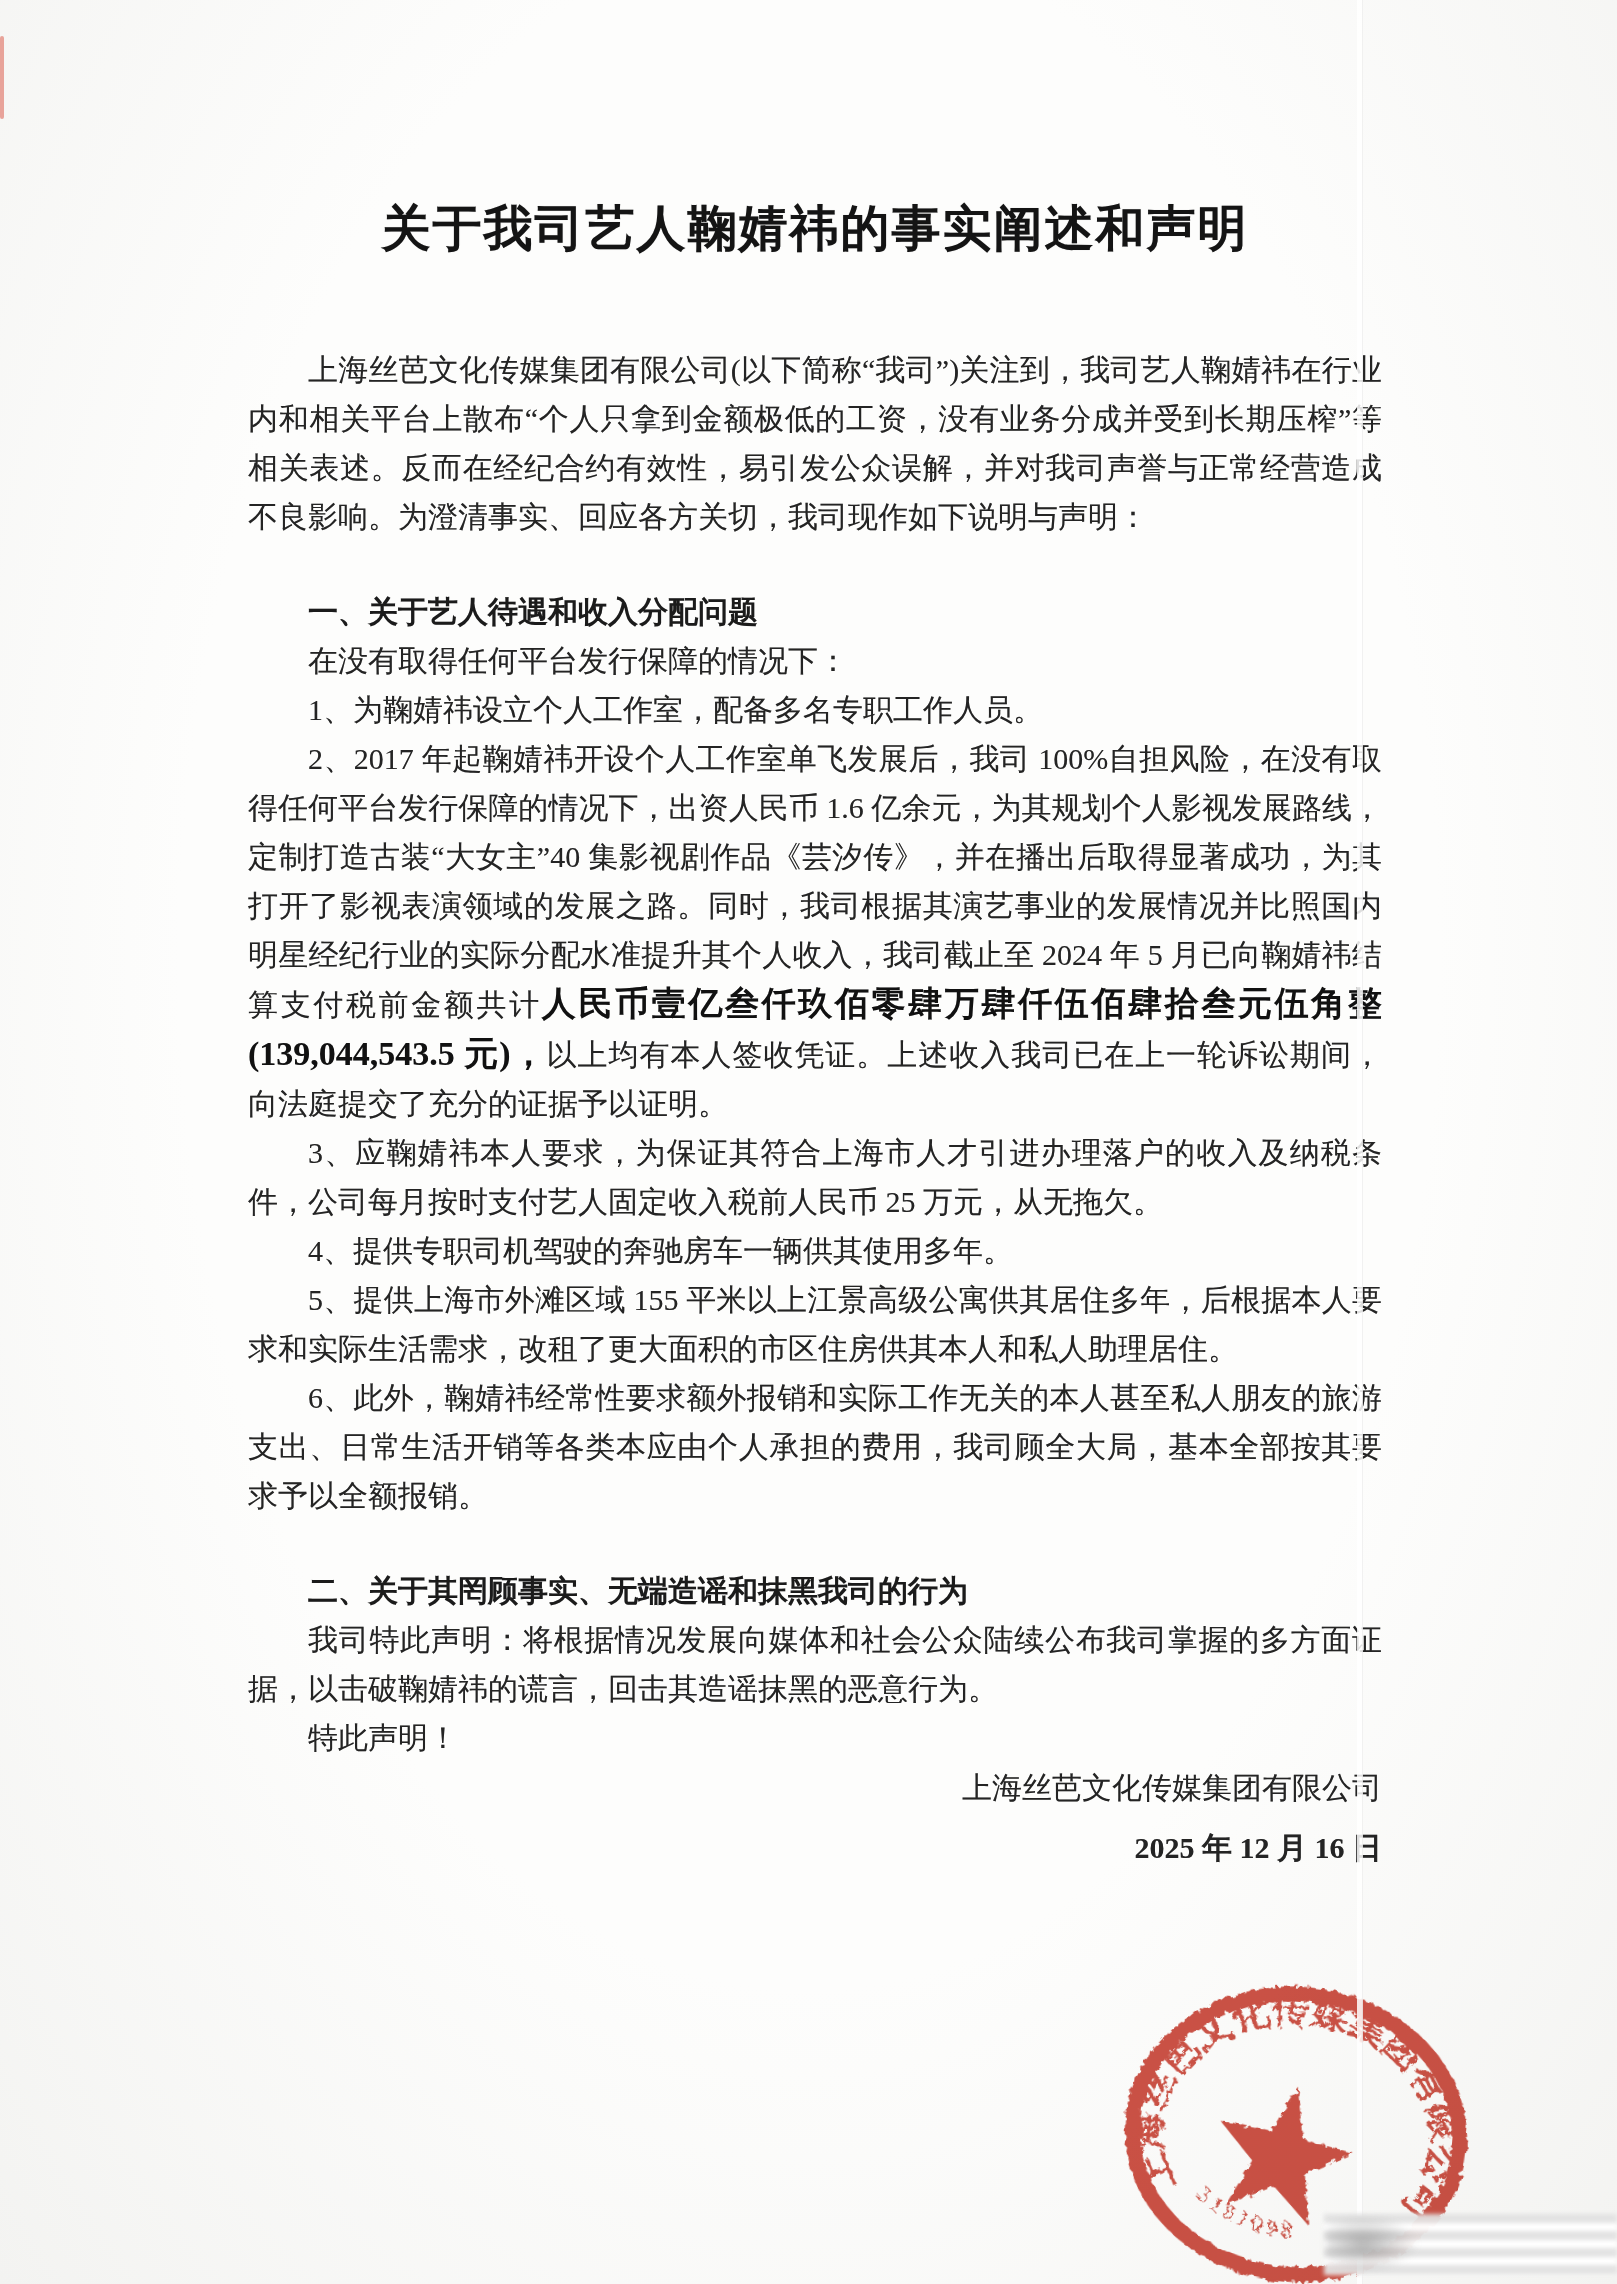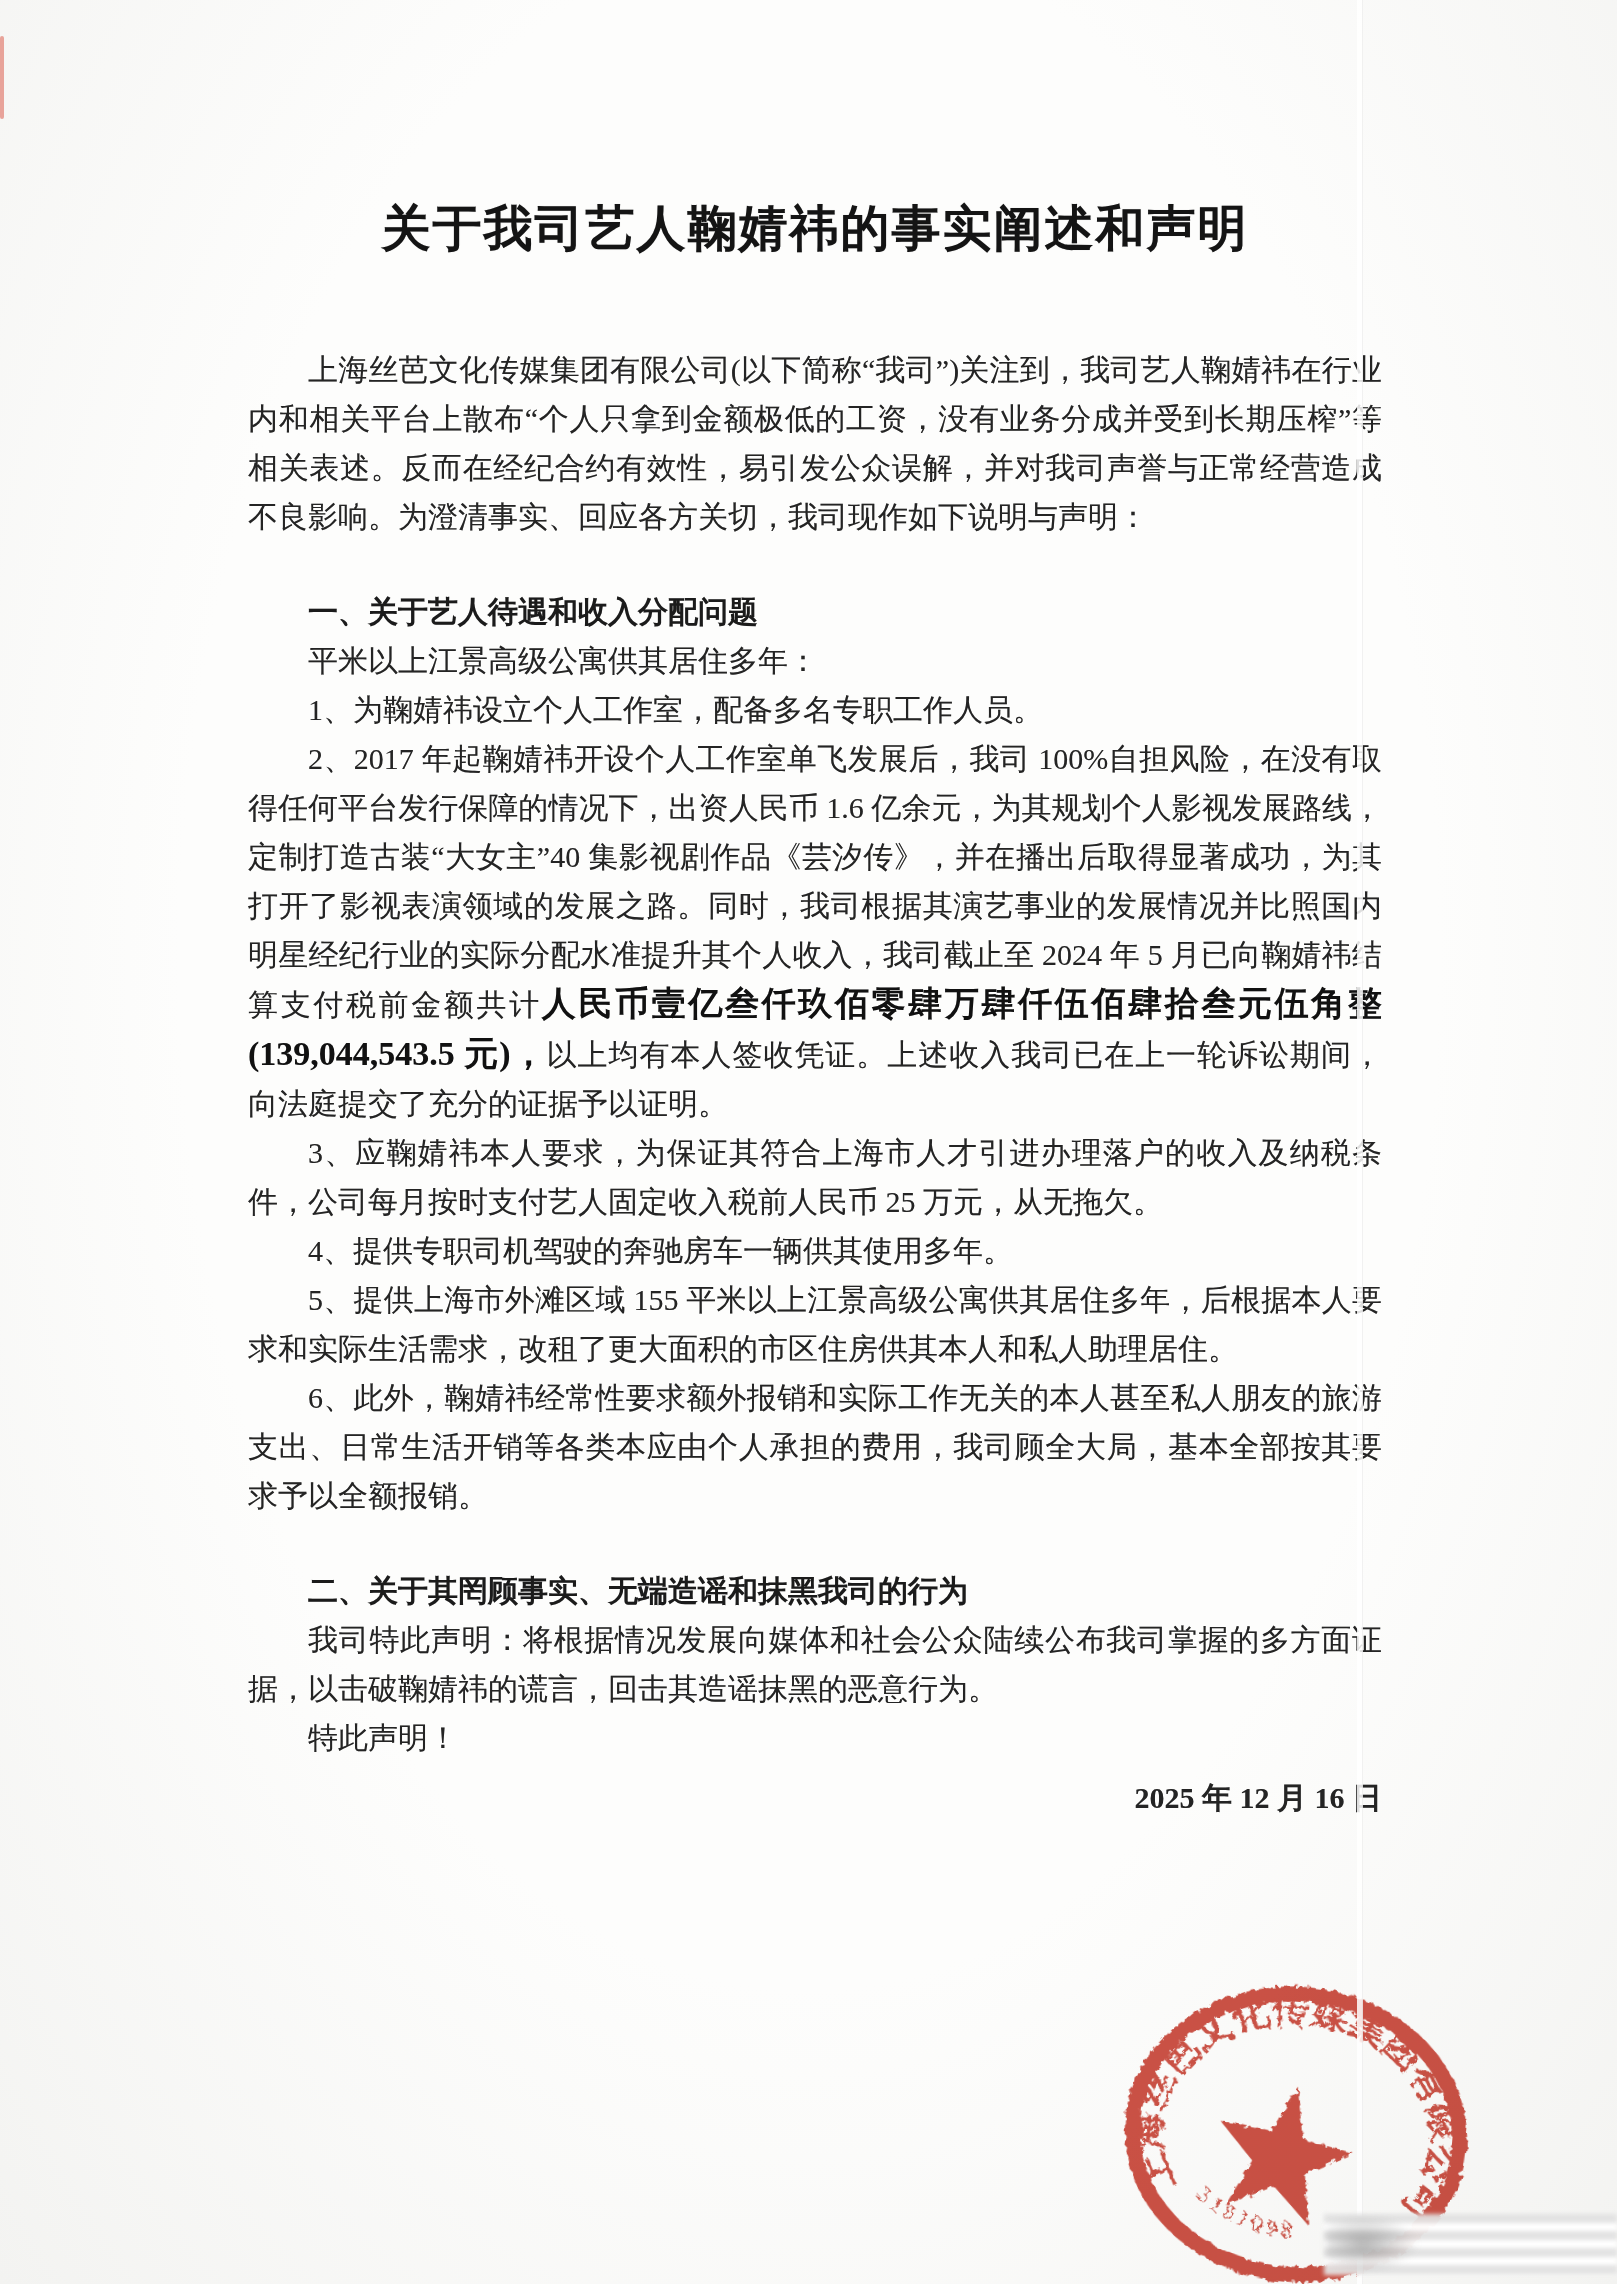--- a/index.html
+++ b/index.html
@@ -83,33 +83,34 @@
 
   <div class="content">
 
     <div class="doc-title">关于我司艺人鞠婧祎的事实阐述和声明</div>
 
     <div class="body-text">
 
       <p class="para">上海丝芭文化传媒集团有限公司(以下简称“我司”)关注到，我司艺人鞠婧祎在行业内和相关平台上散布“个人只拿到金额极低的工资，没有业务分成并受到长期压榨”等相关表述。反而在经纪合约有效性，易引发公众误解，并对我司声誉与正常经营造成不良影响。为澄清事实、回应各方关切，我司现作如下说明与声明：</p>
 
       <p class="heading">一、关于艺人待遇和收入分配问题</p>
-      <p class="para">平米以上江景高级公寓供其居住多年：</p>
+      <p class="para">在没有取得任何平台发行保障的情况下：</p>
       <p class="para">1、为鞠婧祎设立个人工作室，配备多名专职工作人员。</p>
       <p class="para"><span>2、2017 年起鞠婧祎开设个人工作室单飞发展后，我司 100%自担风险，在没有取得任何平台发行保障的情况下，出资人民币 1.6 亿余元，为其规划个人影视发展路线，定制打造古装“大女主”40 集影视剧作品《芸汐传》，并在播出后取得显著成功，为其打开了影视表演领域的发展之路。同时，我司根据其演艺事业的发展情况并比照国内明星经纪行业的实际分配水准提升其个人收入，我司截止至 2024 年 5 月已向鞠婧祎结算支付税前金额共计</span><span class="amount-bold">人民币壹亿叁仟玖佰零肆万肆仟伍佰肆拾叁元伍角整(139,044,543.5 元)，</span><span>以上均有本人签收凭证。上述收入我司已在上一轮诉讼期间，向法庭提交了充分的证据予以证明。</span></p>
       <p class="para">3、应鞠婧祎本人要求，为保证其符合上海市人才引进办理落户的收入及纳税条件，公司每月按时支付艺人固定收入税前人民币 25 万元，从无拖欠。</p>
       <p class="para">4、提供专职司机驾驶的奔驰房车一辆供其使用多年。</p>
       <p class="para">5、提供上海市外滩区域 155 平米以上江景高级公寓供其居住多年，后根据本人要求和实际生活需求，改租了更大面积的市区住房供其本人和私人助理居住。</p>
       <p class="para">6、此外，鞠婧祎经常性要求额外报销和实际工作无关的本人甚至私人朋友的旅游支出、日常生活开销等各类本应由个人承担的费用，我司顾全大局，基本全部按其要求予以全额报销。</p>
 
       <p class="heading">二、关于其罔顾事实、无端造谣和抹黑我司的行为</p>
       <p class="para">我司特此声明：将根据情况发展向媒体和社会公众陆续公布我司掌握的多方面证据，以击破鞠婧祎的谎言，回击其造谣抹黑的恶意行为。</p>
       <p class="para">特此声明！</p>
 
       <div class="sign-block">
+        <p class="sign-company">上海丝芭文化传媒集团有限公司</p>
         <p class="sign-date">2025 年 12 月 16 日</p>
       </div>
 
     </div>
   </div>
 
   <div class="seal-wrap">
     <svg width="362" height="311" viewBox="0 0 548 470">
       <defs>
         <filter id="rough" x="-10%" y="-10%" width="120%" height="120%">

